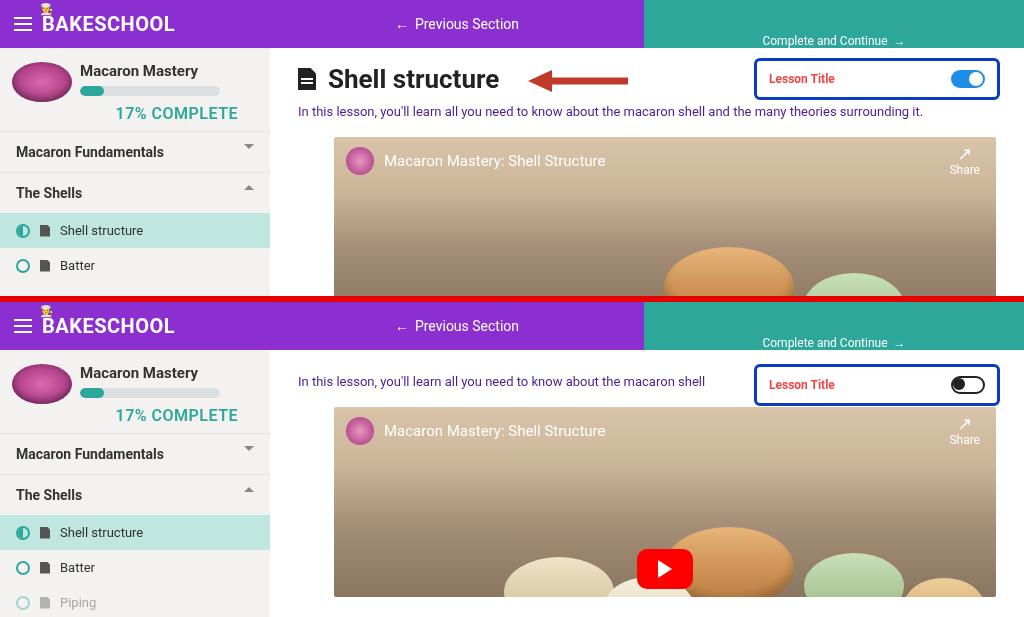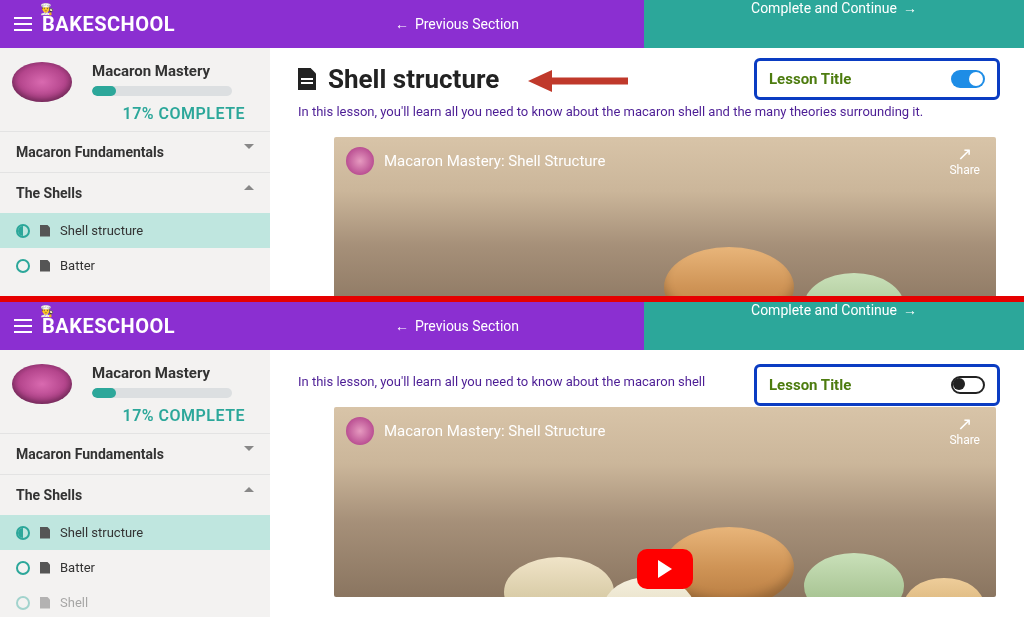--- a/index.html
+++ b/index.html
@@ -10,27 +10,27 @@
 .panel-bottom { height: 315px; }
 .divider { height: 6px; background: #e60000; }
 
 .topbar { display: flex; height: 48px; }
 .brand-area { width: 270px; background: #8b2fd1; display: flex; align-items: center; padding-left: 14px; }
 .hamburger { display: inline-flex; flex-direction: column; justify-content: center; gap: 4px; margin-right: 10px; }
 .hamburger span { display: block; width: 18px; height: 2px; background: #fff; }
 .brand { color: #fff; font-size: 20px; font-weight: 700; letter-spacing: 0.5px; position: relative; }
 .brand .hat { position: absolute; top: -9px; left: -2px; font-size: 11px; }
 .prev-btn { flex: 1; background: #8b2fd1; color: #fff; display: flex; align-items: center; justify-content: center; font-size: 14px; gap: 6px; }
-.cont-btn { width: 380px; background: #2ca79a; color: #fff; display: flex; align-items: flex-start; justify-content: center; font-size: 14px; gap: 6px; }
+.cont-btn { width: 380px; background: #2ca79a; color: #fff; display: flex; align-items: flex-end; justify-content: center; font-size: 12px; gap: 6px; }
 
 .body-row { display: flex; }
 .sidebar { width: 270px; background: #f3f2f1; }
 .main { flex: 1; padding: 16px 28px 0 28px; position: relative; }
 
-.course-head { display: flex; padding: 14px 5px 8px 12px; gap: 20px; }
+.course-head { display: flex; padding: 14px 12px 8px 12px; gap: 8px; }
 .macaron-img { width: 60px; height: 40px; border-radius: 50%; background: radial-gradient(ellipse at center, #d96ab0 0%, #b4458c 55%, #6a1f52 100%); box-shadow: inset 0 -4px 6px rgba(0,0,0,.25); }
 .course-info { flex: 1; }
 .course-title { font-weight: 700; font-size: 15px; color: #333; margin-bottom: 6px; }
 .progress-bar { width: 140px; height: 10px; background: #dcdfe1; border-radius: 5px; overflow: hidden; }
 .progress-fill { height: 100%; width: 17%; background: #2ca79a; border-radius: 5px; }
 .progress-text { font-size: 16px; letter-spacing: 0.5px; color: #2ca79a; font-weight: 600; margin-top: 8px; text-align: right; padding-right: 20px; }
 
 .section-row { display: flex; justify-content: space-between; padding: 12px 16px; border-top: 1px solid #e3e3e3; font-size: 14px; font-weight: 700; color: #333; }
 .chev { width: 0; height: 0; border-left: 5px solid transparent; border-right: 5px solid transparent; }
 .chev.down { border-top: 5px solid #888; }
@@ -43,21 +43,21 @@
 .doc-icon { width: 10px; height: 12px; background: #555; clip-path: polygon(0 0, 70% 0, 100% 25%, 100% 100%, 0 100%); }
 
 .lesson-title-row { display: flex; align-items: center; gap: 12px; margin-bottom: 10px; position: relative; }
 .title-doc-icon { width: 18px; height: 22px; background: #222; clip-path: polygon(0 0, 70% 0, 100% 25%, 100% 100%, 0 100%); position: relative; }
 .title-doc-icon::after { content:""; position:absolute; left:3px; top:10px; right:3px; height:2px; background:#fff; box-shadow: 0 4px 0 #fff; }
 .lesson-title { font-size: 26px; font-weight: 700; color: #222; }
 .arrow-annot { position: absolute; left: 230px; top: 2px; color: #c0392b; }
 .lesson-desc { font-size: 13px; color: #4c1d95; margin-bottom: 18px; }
 
 .callout { position: absolute; right: 24px; top: 10px; border: 3px solid #0a3cc2; border-radius: 6px; padding: 10px 12px; width: 246px; height: 42px; display: flex; align-items: center; justify-content: space-between; background: #fff; z-index: 5; }
-.callout-label { font-size: 15px; font-weight: 700; color: #4d7c0f; }
+.callout-label { font-size: 12px; font-weight: 700; color: #ef4444; }
 .toggle { width: 34px; height: 18px; border-radius: 9px; position: relative; }
 .toggle.on { background: #1e8de6; }
 .toggle.off { background: #fff; border: 2px solid #222; }
 .toggle .knob { position: absolute; width: 14px; height: 14px; background: #fff; border-radius: 50%; top: 2px; }
 .toggle.on .knob { right: 2px; }
 .toggle.off .knob { left: 0px; top: 0px; background: #222; width: 12px; height: 12px; }
 
 .video { position: relative; height: 180px; border-radius: 2px; overflow: hidden; background: linear-gradient(180deg, #d8c4a8 0%, #cbb69a 30%, #a69079 60%, #8a7560 100%); margin-left: 36px; }
 .video .overlay-row { position: absolute; top: 10px; left: 12px; display: flex; align-items: center; gap: 10px; color: #fff; font-size: 15px; }
 .avatar { width: 28px; height: 28px; border-radius: 50%; background: radial-gradient(circle, #e69ac0 0%, #b4458c 80%); }
@@ -208,21 +208,21 @@
         <span>Shell structure</span>
       </div>
       <div class="lesson-row">
         <span class="status-circle"></span>
         <span class="doc-icon"></span>
         <span>Batter</span>
       </div>
       <div class="lesson-row" style="opacity:.4">
         <span class="status-circle"></span>
         <span class="doc-icon"></span>
-        <span>Shell</span>
+        <span>Piping</span>
       </div>
     </div>
     <div class="main">
       <div class="callout">
         <span class="callout-label">Lesson Title</span>
         <span class="toggle off">
             <span class="knob"></span>
           </span>
       </div>
       <div class="lesson-desc">In this lesson, you'll learn all you need to know about the macaron shell</div>

